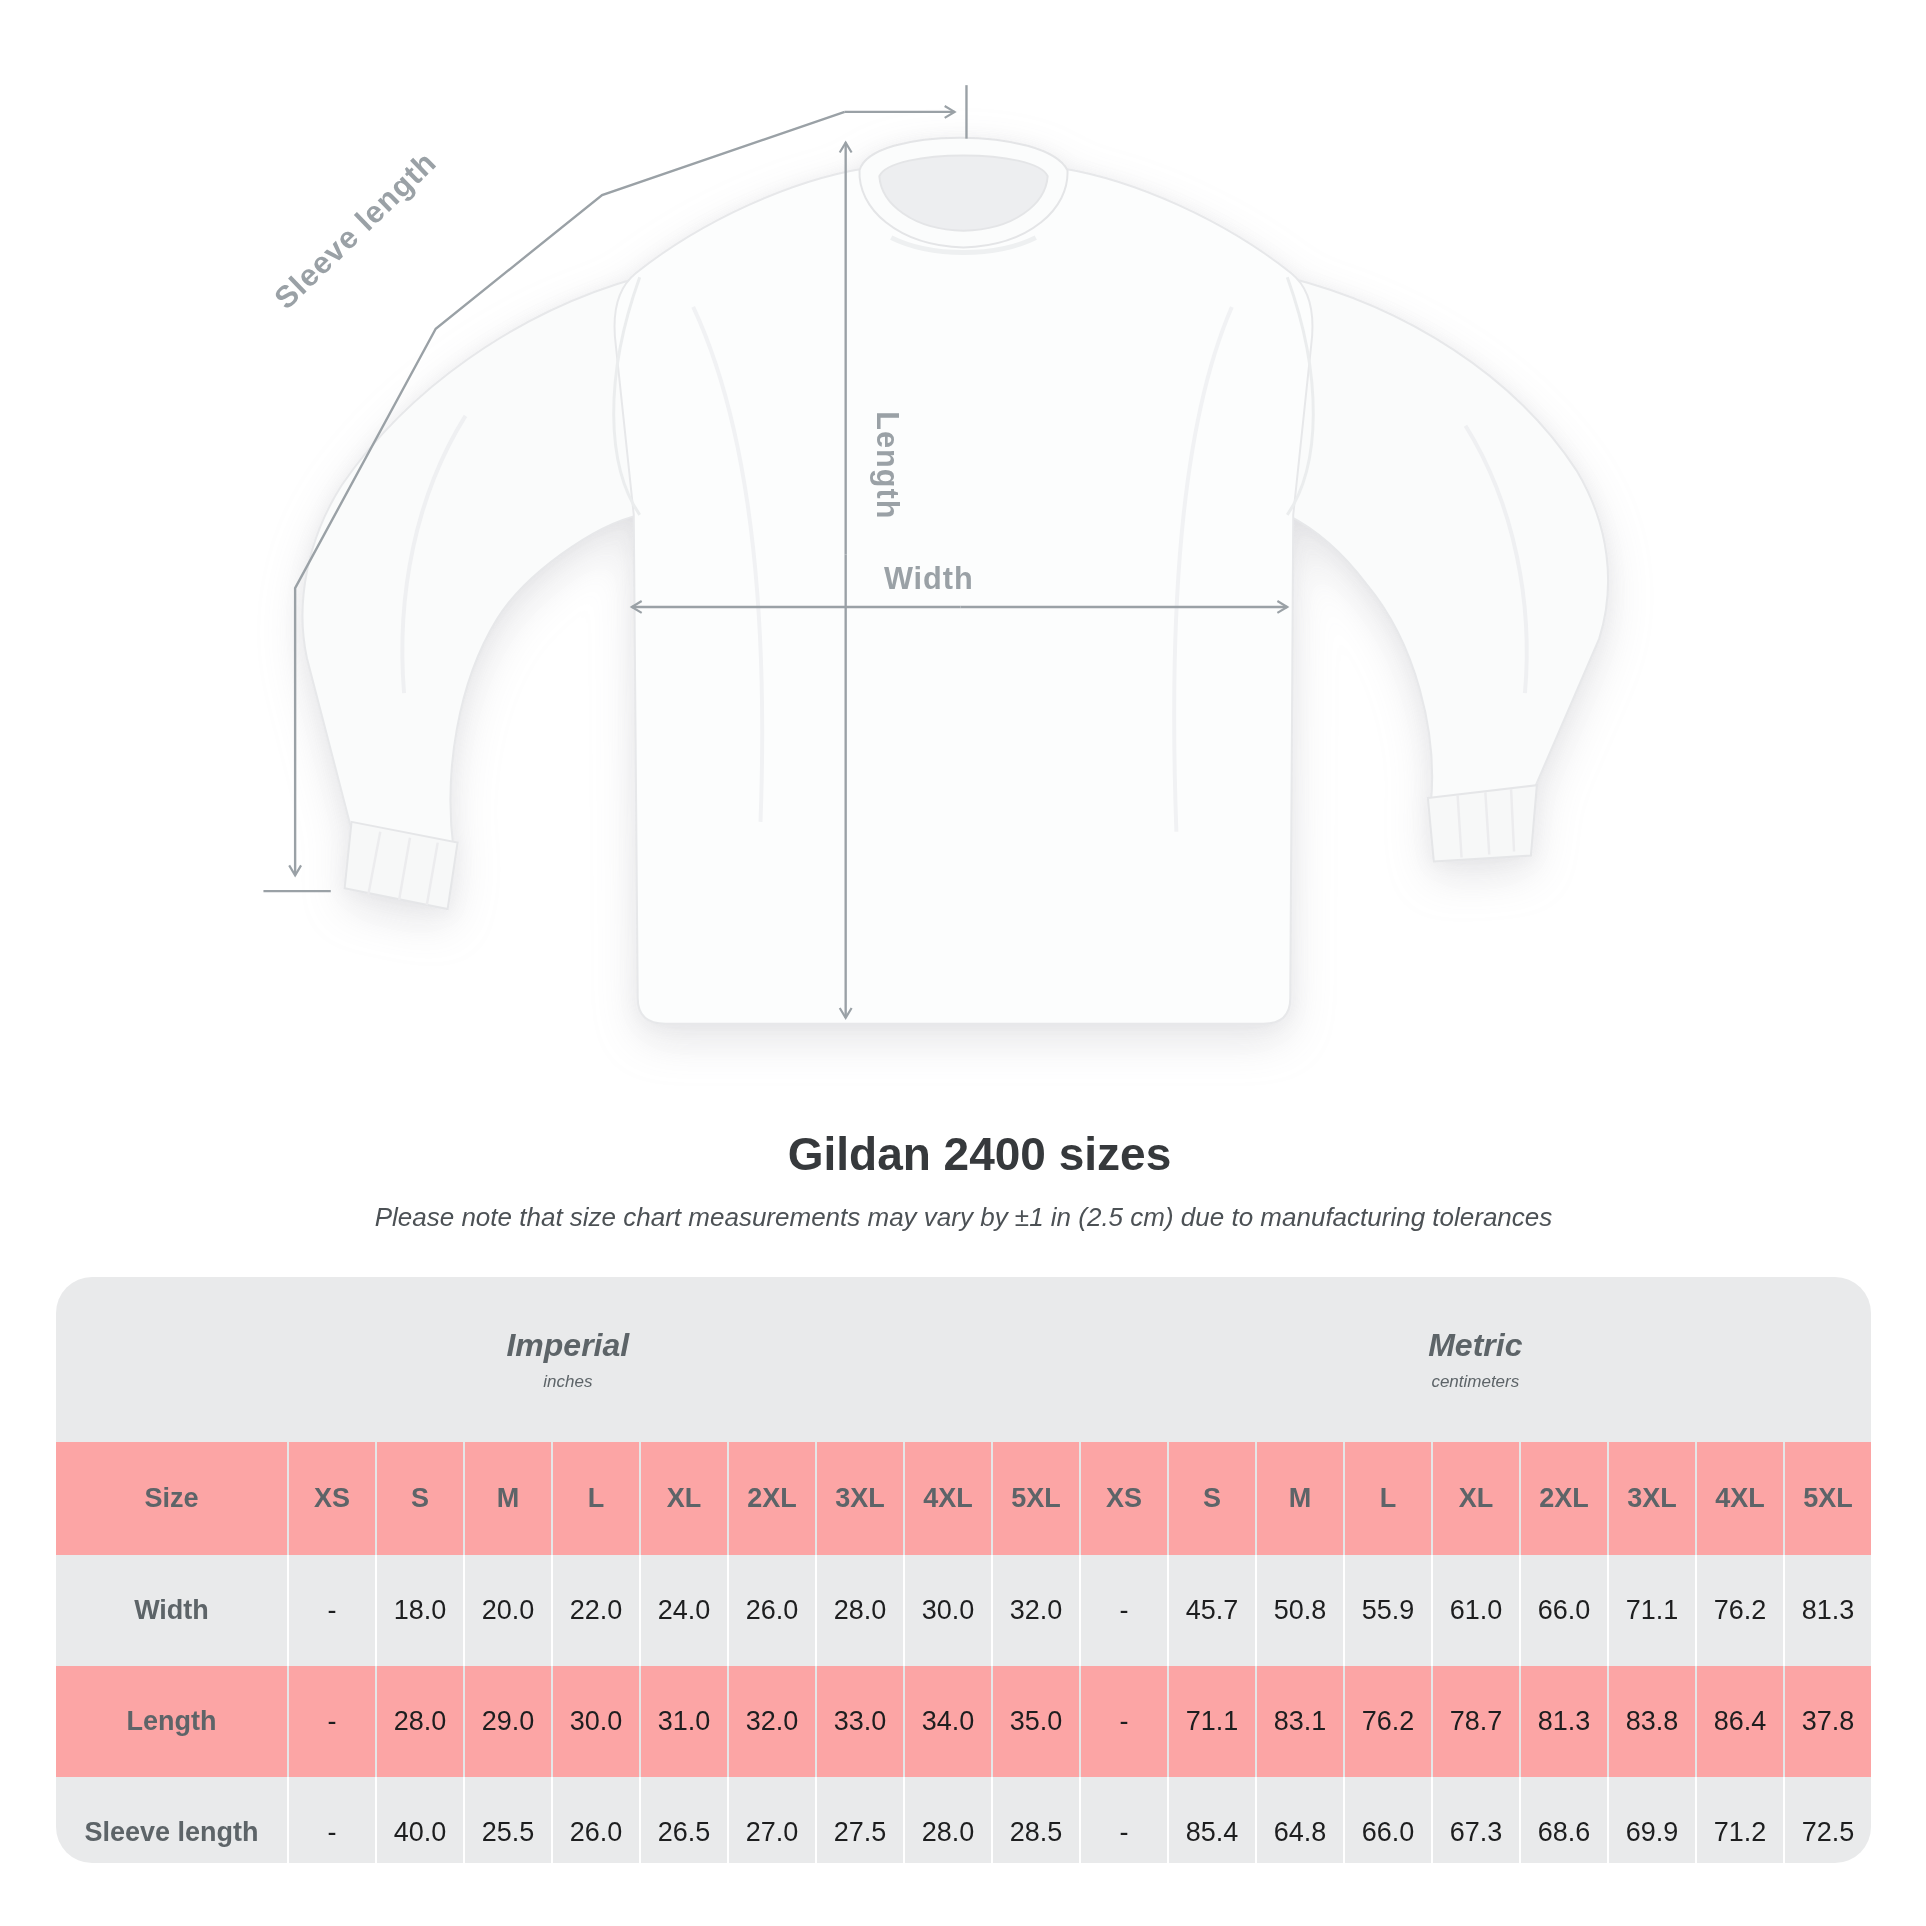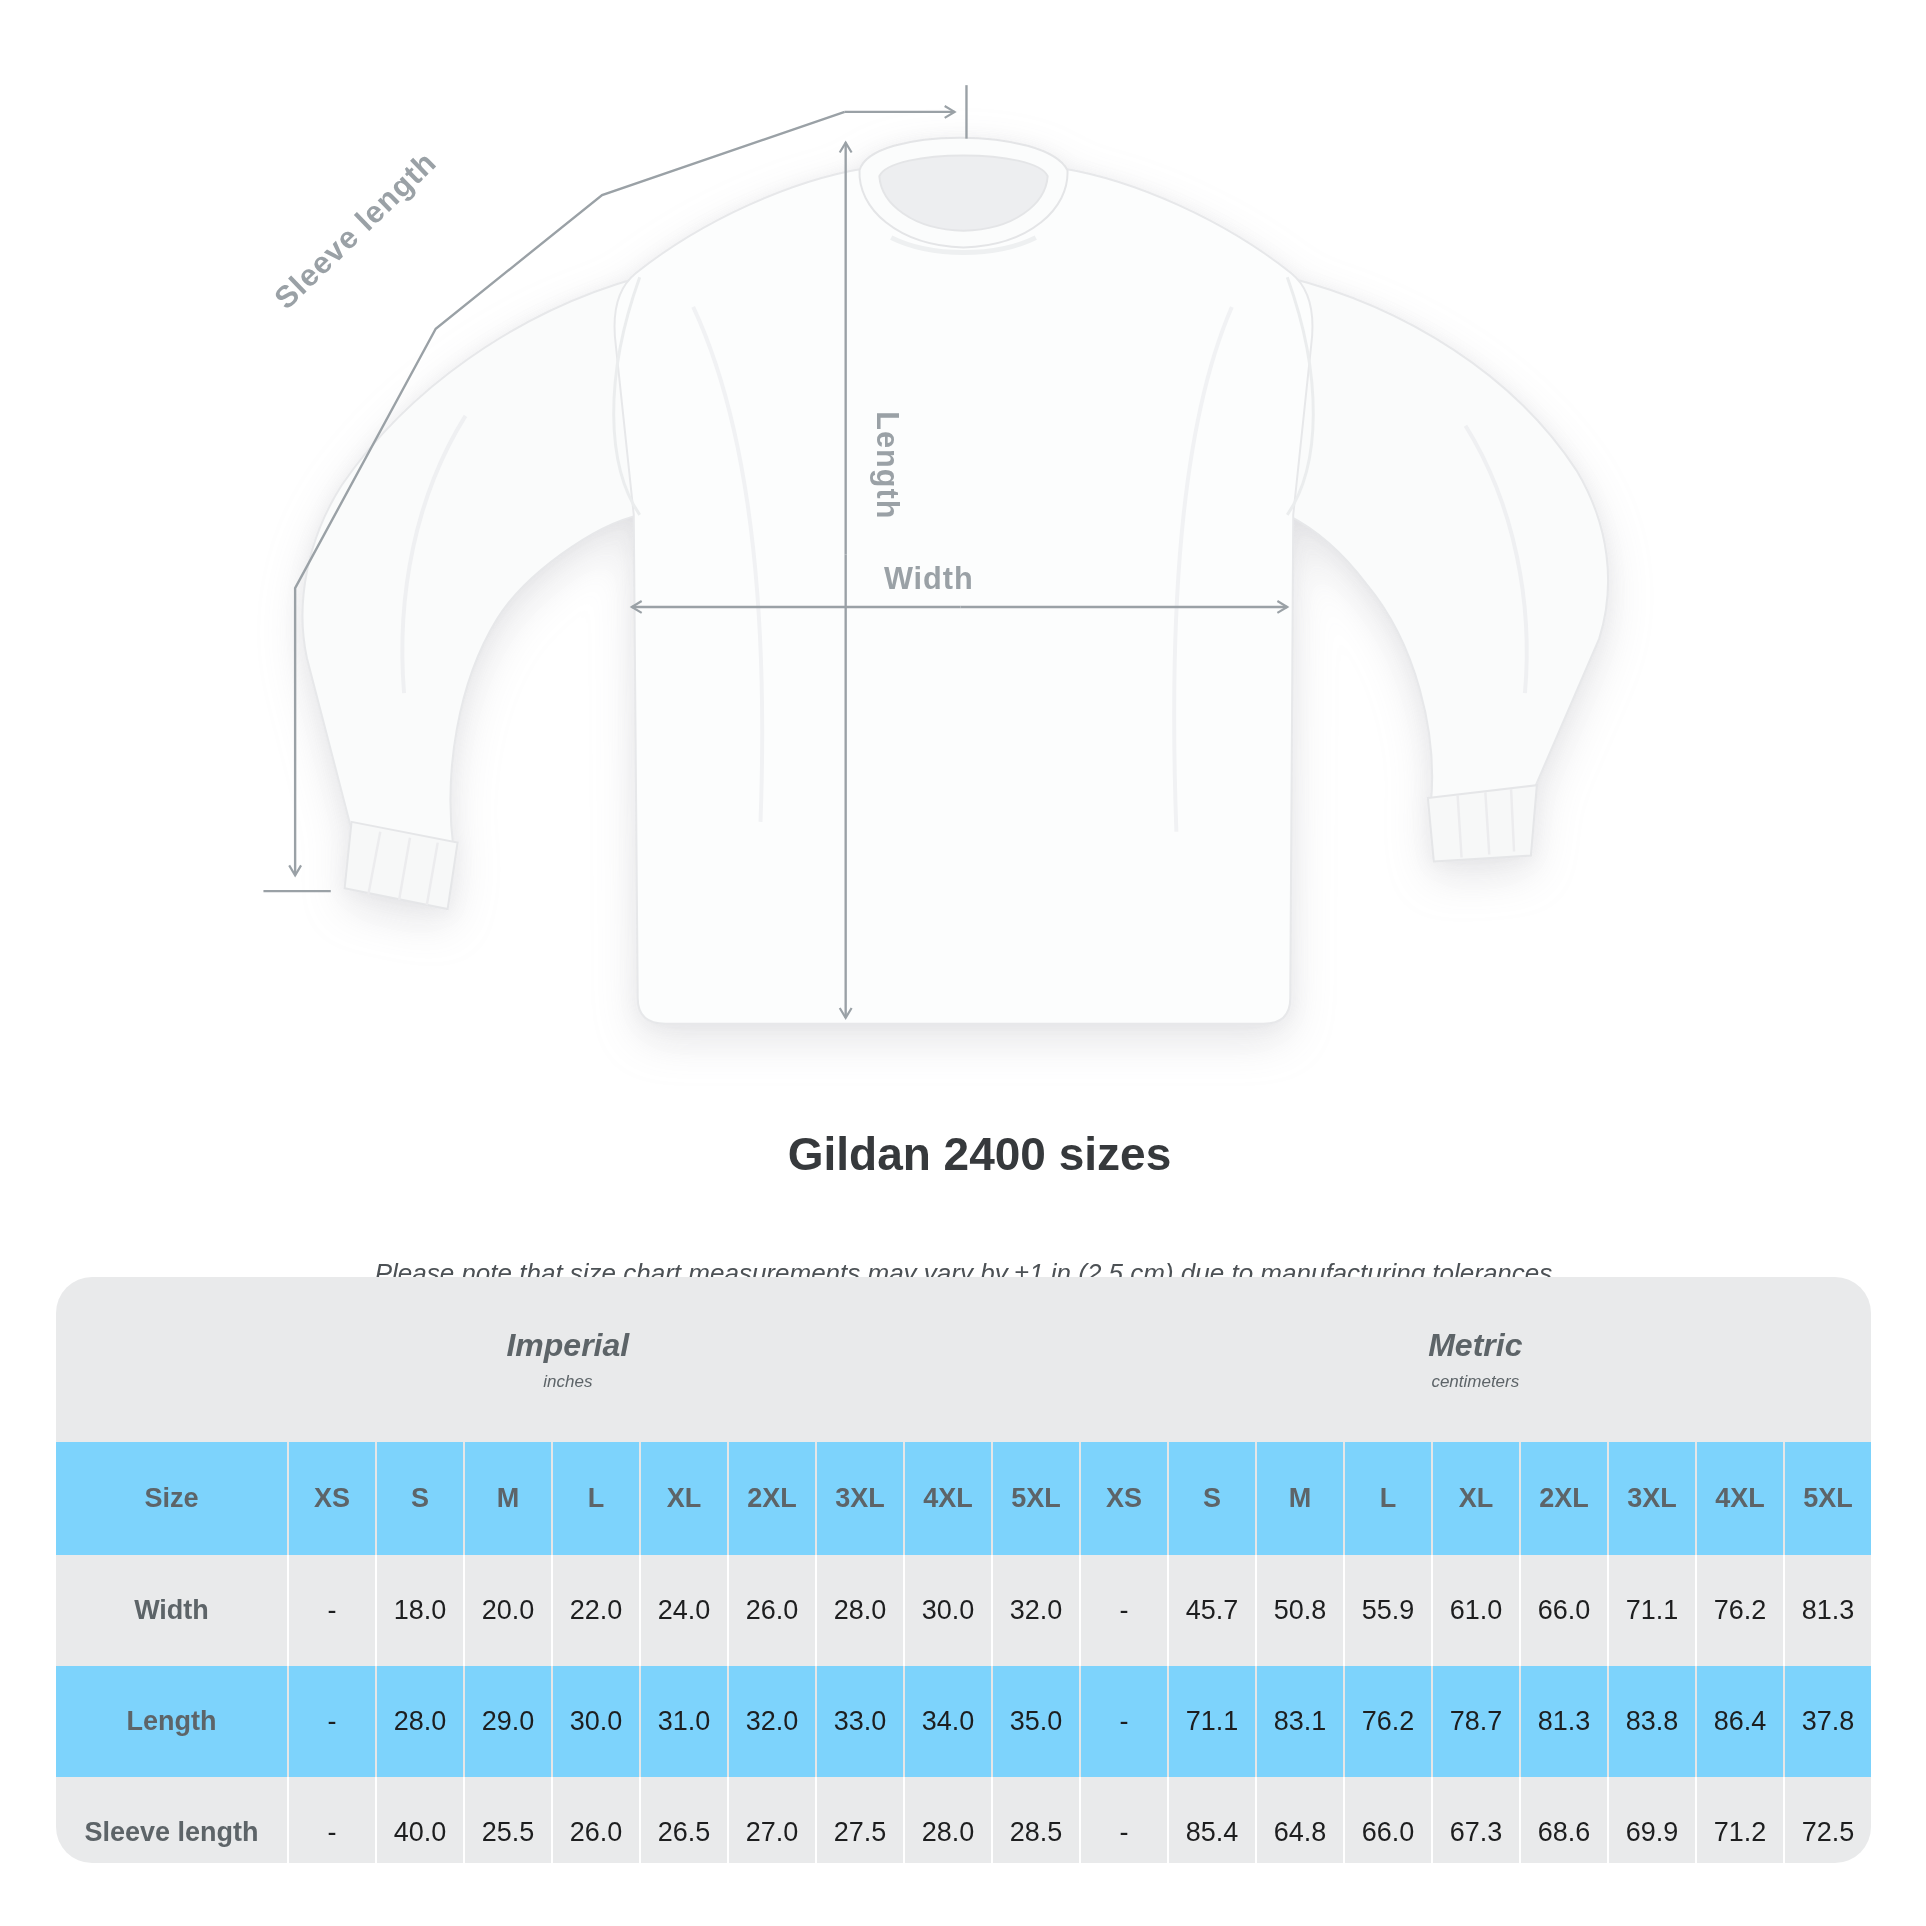--- a/index.html
+++ b/index.html
@@ -6,35 +6,35 @@
   .page{position:relative;width:1927px;height:1927px;background:#ffffff;overflow:hidden;
         font-family:"Liberation Sans",sans-serif;}
   
   .diagram-svg{position:absolute;left:0;top:0;}
   .shirt{filter:drop-shadow(0 16px 22px rgba(140,142,148,.20)) drop-shadow(0 2px 8px rgba(160,160,165,.10));}
   .ann{stroke:#9aa1a6;stroke-width:2.4;fill:none;}
   .ann-text{fill:#9aa1a6;font-weight:bold;font-size:31px;letter-spacing:1px;}
   
   .chart-title{position:absolute;top:1127px;left:16px;width:100%;text-align:center;
                font-size:46px;font-weight:bold;color:#36393c;}
-  .chart-subtitle{position:absolute;top:1258px;left:0;width:100%;text-align:center;
+  .chart-subtitle{position:absolute;top:1202px;left:0;width:100%;text-align:center;
                   font-style:italic;font-size:26px;color:#4c5155;}
   
   .size-table{position:absolute;left:56px;top:1277px;width:1815px;height:586px;
               border-radius:36px;overflow:hidden;}
   .band{display:flex;height:165px;background:#e9eaeb;}
   .band-group{display:flex;flex-direction:column;align-items:center;justify-content:center;color:#5d6468;}
   .band-left{width:56.4%;}
   .band-right{width:43.6%;}
   .band-name{font-size:32px;font-weight:bold;font-style:italic;}
   .band-unit{font-size:17px;font-style:italic;margin-top:8px;}
   .tgrid{display:grid;grid-template-columns:231px repeat(18,1fr);}
   .cell{display:flex;align-items:center;justify-content:center;height:111px;font-size:27px;}
   .cell.hdr{height:113px;}
-  .rw{background:#7dd3fc;}
+  .rw{background:#fca5a5;}
   .rg{background:#e9eaeb;}
   .cell:not(.first){border-left:2px solid;}
   .rw:not(.first){border-color:#e5e6e7;}
   .rg:not(.first){border-color:#ffffff;}
   .cell.lbl,.cell.hdr{font-weight:bold;color:#5d6468;}
   .cell.val{color:#1d1e1f;}
 </style>
 </head>
 <body>
 

